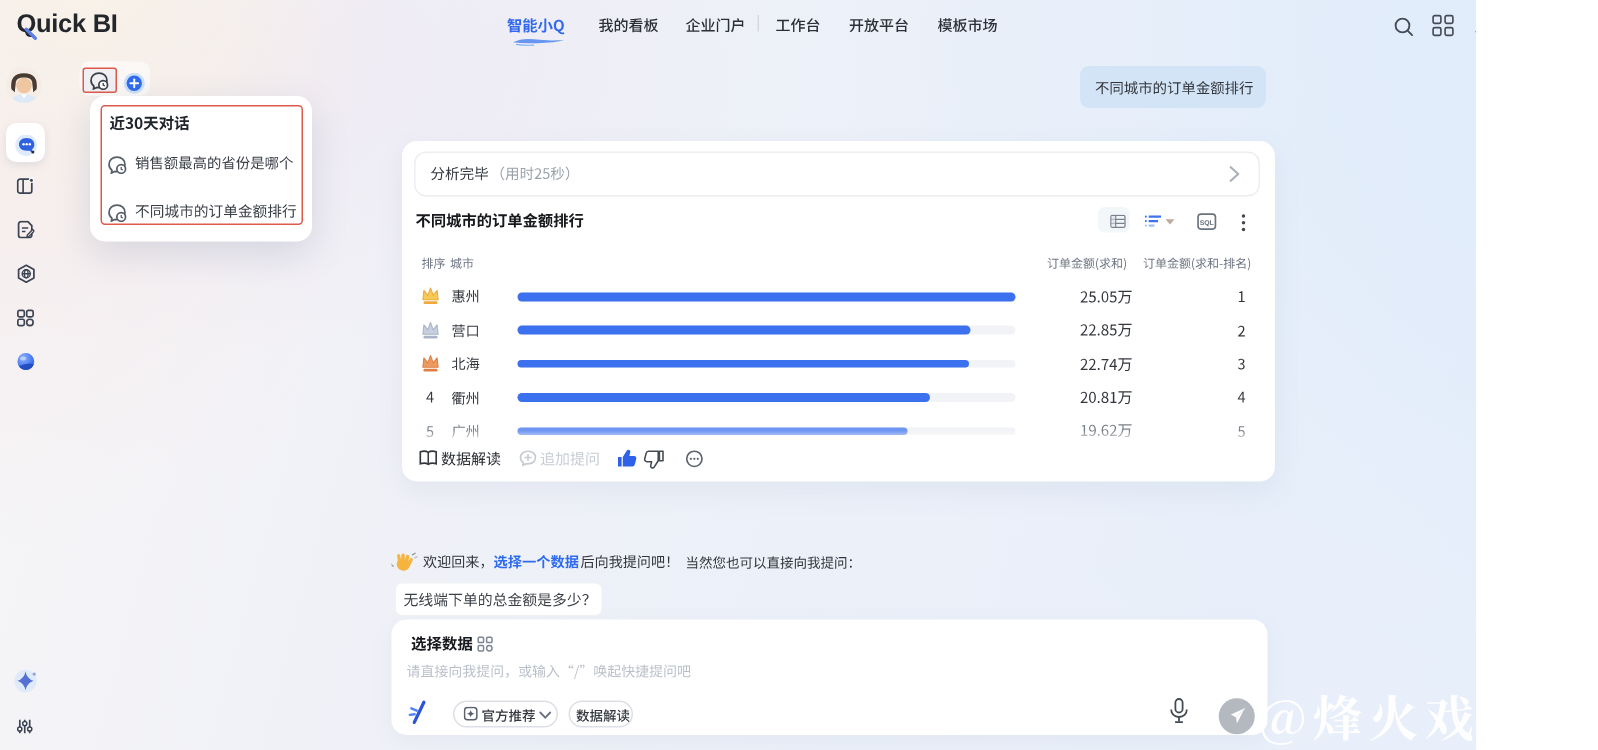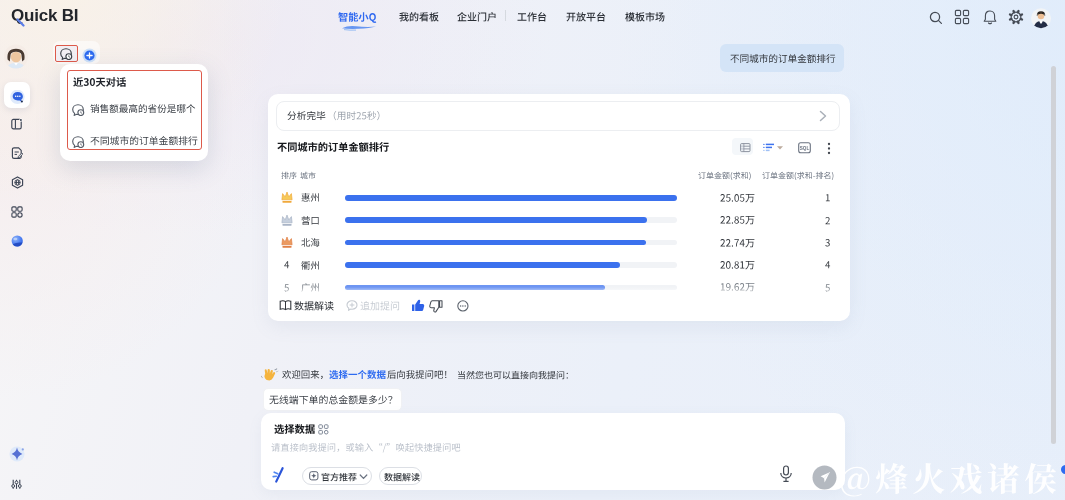--- a/index.html
+++ b/index.html
@@ -1,15 +1,15 @@
 <!DOCTYPE html>
 <html><head><meta charset="utf-8"><title>Quick BI</title></head><body>
 <style>
 html,body{margin:0;padding:0}
-#page{position:relative;width:1065px;height:500px;overflow:hidden;
+#page{position:relative;width:984px;height:500px;overflow:hidden;
  font-family:"Liberation Sans",sans-serif;
  background:
   radial-gradient(circle at 6% -4%, rgba(249,242,231,0.95) 0%, rgba(249,242,231,0) 20%),
   radial-gradient(circle at 0% 26%, rgba(246,237,237,0.9) 0%, rgba(246,237,237,0) 24%),
   radial-gradient(ellipse at 16% 8%, rgba(236,230,242,0.75) 0%, rgba(236,230,242,0) 30%),
   radial-gradient(circle at 110% 4%, rgba(221,235,251,0.85) 0%, rgba(221,235,251,0) 44%),
   linear-gradient(105deg,#f7f6f7 0%,#f0f1f7 30%,#ebf0f9 60%,#e8effa 100%);}
 .abs{position:absolute}
 </style>
 <div id="page">

